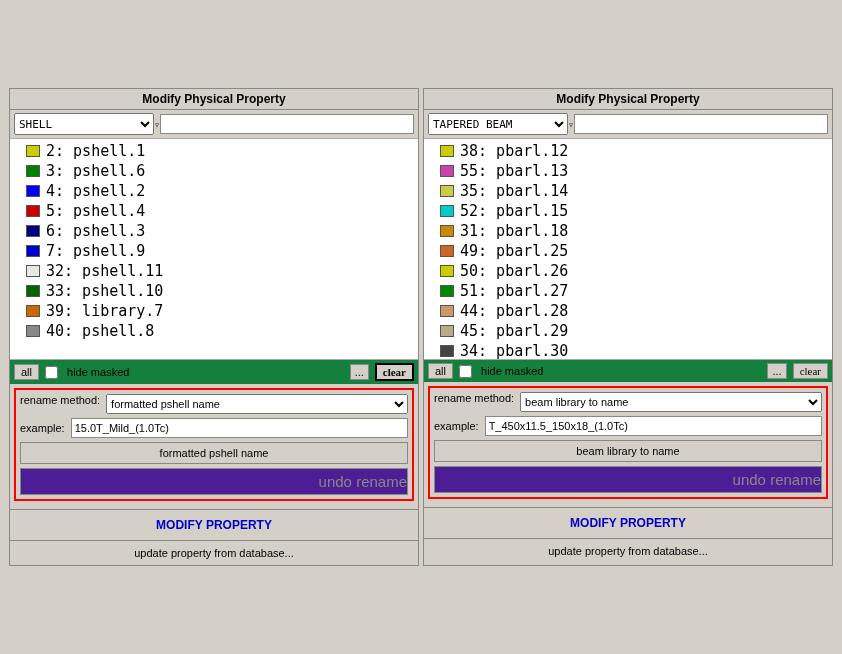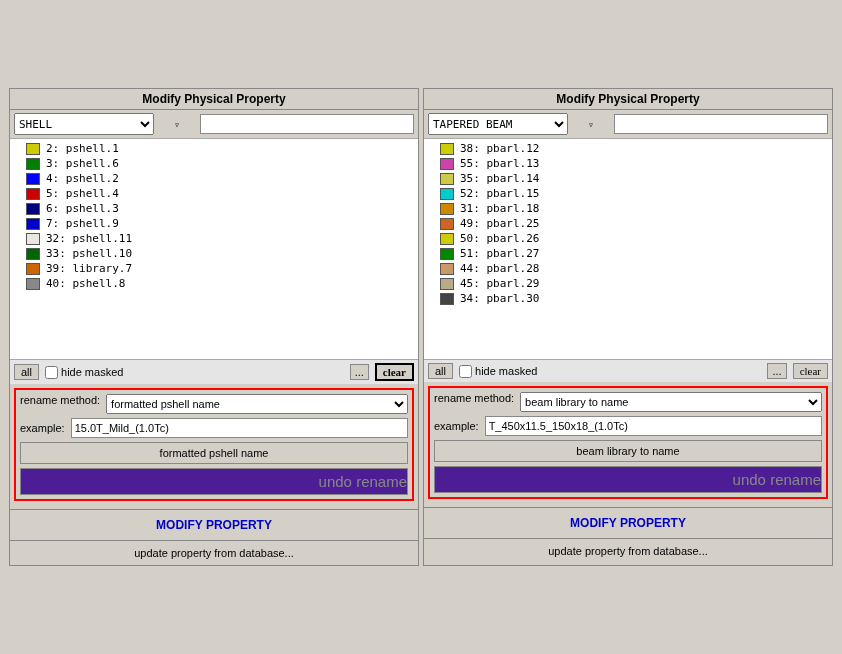--- a/index.html
+++ b/index.html
@@ -32,21 +32,21 @@
       font-weight: bold;
       font-family: Arial, sans-serif;
       font-size: 12px;
       padding: 3px 0;
       border-bottom: 1px solid #888;
     }
     .property-row {
       display: flex;
       align-items: center;
       padding: 3px 4px;
-      gap: 20px;
+      gap: 0;
       border-bottom: 1px solid #aaa;
     }
     .property-select {
       width: 140px;
       font-size: 11px;
       font-family: monospace;
       height: 22px;
     }
     .filter-icon {
       font-size: 10px;
@@ -64,50 +64,50 @@
       overflow-y: auto;
       background: white;
       border: none;
       padding: 2px 4px;
     }
     .property-list-item {
       display: flex;
       align-items: center;
       gap: 6px;
       font-family: monospace;
-      font-size: 11px;
+      font-size: 15px;
       padding: 1px 12px;
     }
     .color-box {
       width: 14px;
       height: 12px;
       border: 1px solid #555;
       display: inline-block;
       flex-shrink: 0;
     }
     .bottom-row {
       display: flex;
       align-items: center;
       padding: 3px 4px;
       gap: 6px;
       border-top: 1px solid #aaa;
-      background: #e5e5e5;
+      background: #15803d;
     }
     .btn-all {
       font-size: 11px;
       font-family: Arial, sans-serif;
       background: #d4d0c8;
       border: 1px solid #888;
       padding: 1px 6px;
       cursor: pointer;
     }
     .hide-masked {
       display: flex;
       align-items: center;
-      gap: 3px;
+      gap: 9px;
       font-size: 11px;
       font-family: Arial, sans-serif;
     }
     .btn-dots {
       font-size: 11px;
       background: #d4d0c8;
       border: 1px solid #888;
       padding: 1px 4px;
       margin-left: auto;
       cursor: pointer;

